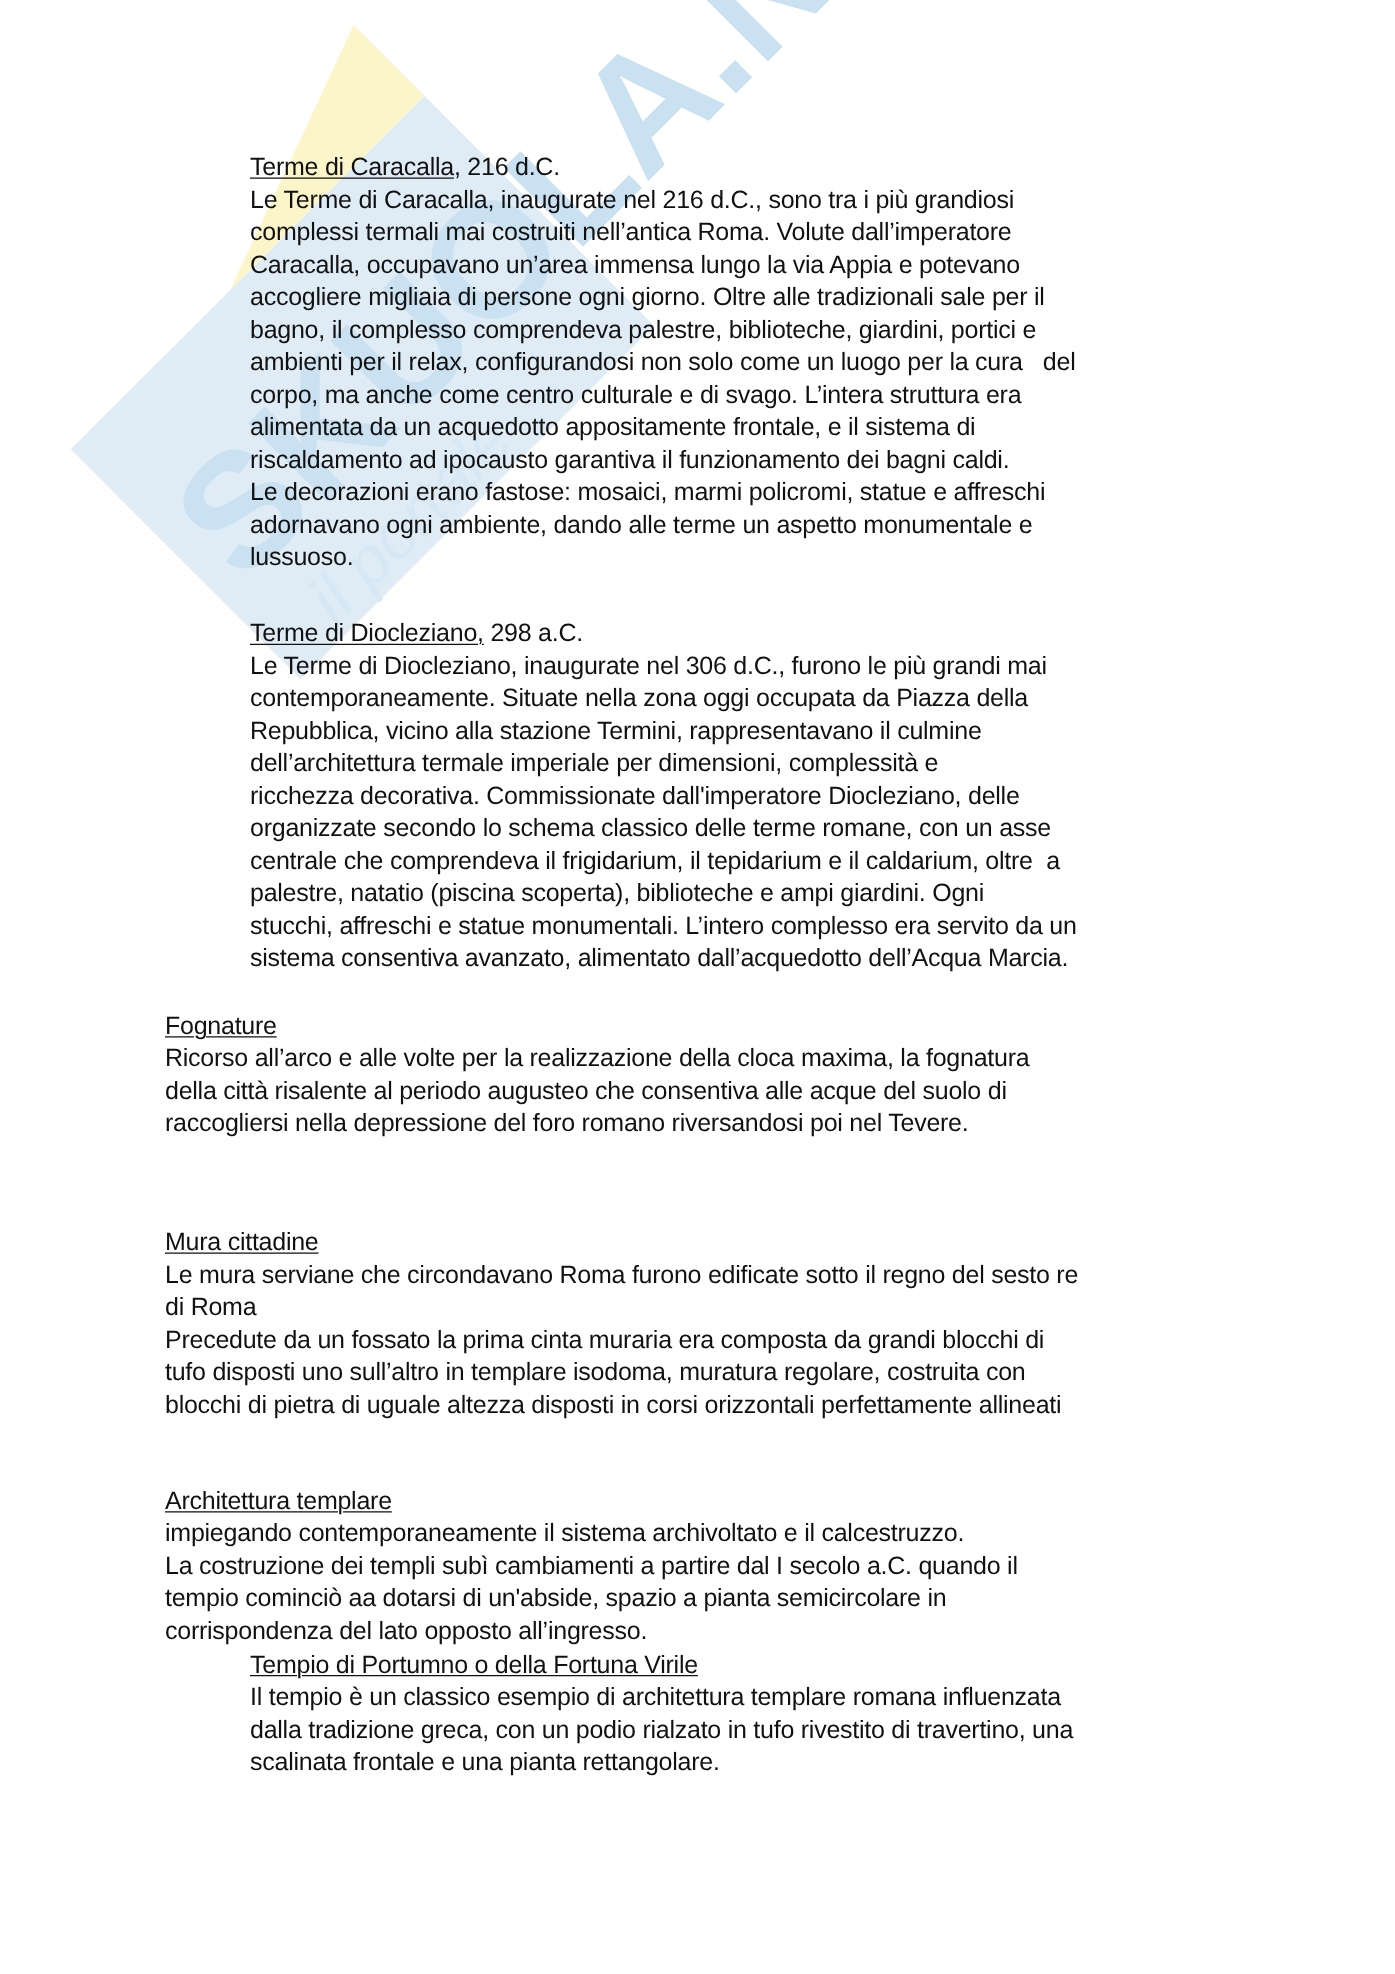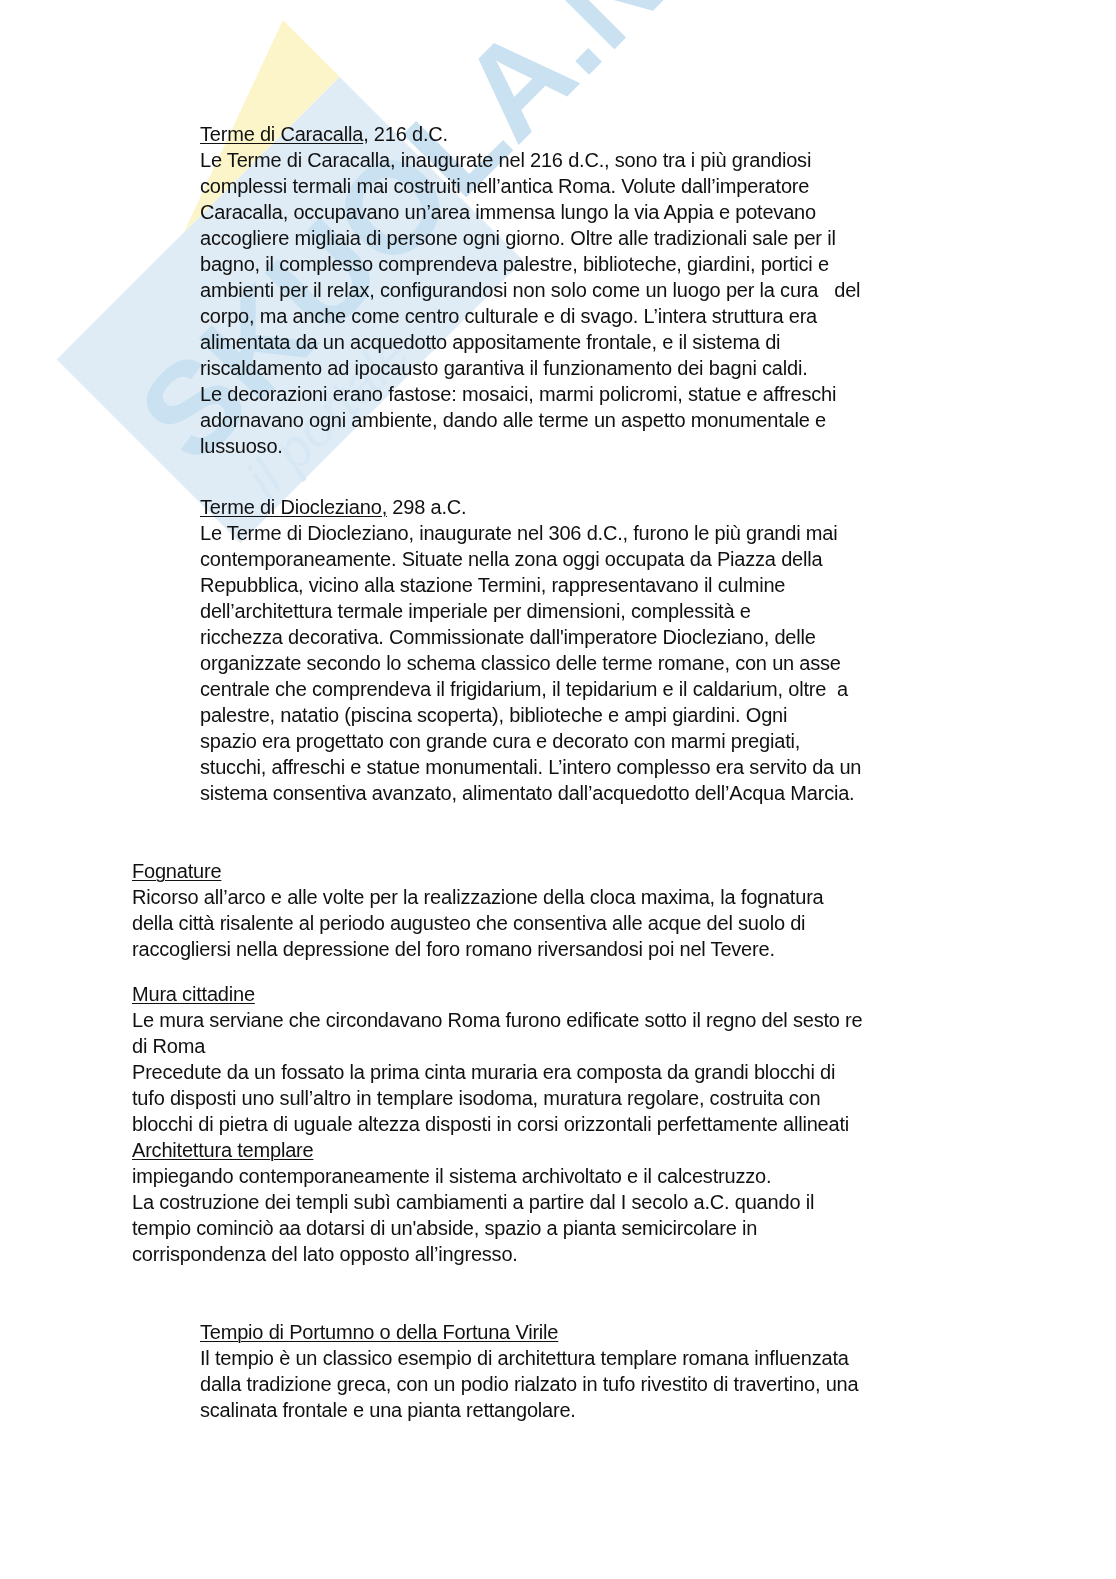--- a/index.html
+++ b/index.html
@@ -46,42 +46,41 @@
   <div class="block ind" style="top:494px">
     <p><span class="heading">Terme di Diocleziano,</span><span> 298 a.C.</span></p>
     <p>Le Terme di Diocleziano, inaugurate nel 306 d.C., furono le più grandi mai</p>
     <p>contemporaneamente. Situate nella zona oggi occupata da Piazza della</p>
     <p>Repubblica, vicino alla stazione Termini, rappresentavano il culmine</p>
     <p>dell’architettura termale imperiale per dimensioni, complessità e</p>
     <p>ricchezza decorativa. Commissionate dall'imperatore Diocleziano, delle</p>
     <p>organizzate secondo lo schema classico delle terme romane, con un asse</p>
     <p style="white-space:pre">centrale che comprendeva il frigidarium, il tepidarium e il caldarium, oltre  a</p>
     <p>palestre, natatio (piscina scoperta), biblioteche e ampi giardini. Ogni</p>
-    <p>spazio era progettato con grande cura e decorato con marmi pregiati,</p>
     <p>stucchi, affreschi e statue monumentali. L’intero complesso era servito da un</p>
     <p>sistema consentiva avanzato, alimentato dall’acquedotto dell’Acqua Marcia.</p>
   </div>
 
-  <div class="block out" style="top:858px">
+  <div class="block out" style="top:808px">
     <p class="heading">Fognature</p>
     <p>Ricorso all’arco e alle volte per la realizzazione della cloca maxima, la fognatura</p>
     <p>della città risalente al periodo augusteo che consentiva alle acque del suolo di</p>
     <p>raccogliersi nella depressione del foro romano riversandosi poi nel Tevere.</p>
   </div>
 
   <div class="block out" style="top:981px">
     <p class="heading">Mura cittadine</p>
     <p>Le mura serviane che circondavano Roma furono edificate sotto il regno del sesto re</p>
     <p>di Roma</p>
     <p>Precedute da un fossato la prima cinta muraria era composta da grandi blocchi di</p>
     <p>tufo disposti uno sull’altro in templare isodoma, muratura regolare, costruita con</p>
     <p>blocchi di pietra di uguale altezza disposti in corsi orizzontali perfettamente allineati</p>
   </div>
 
-  <div class="block out" style="top:1137px">
+  <div class="block out" style="top:1188px">
     <p class="heading">Architettura templare</p>
     <p>impiegando contemporaneamente il sistema archivoltato e il calcestruzzo.</p>
     <p>La costruzione dei templi subì cambiamenti a partire dal I secolo a.C. quando il</p>
     <p>tempio cominciò aa dotarsi di un'abside, spazio a pianta semicircolare in</p>
     <p>corrispondenza del lato opposto all’ingresso.</p>
   </div>
 
   <div class="block ind" style="top:1319px">
     <p class="heading">Tempio di Portumno o della Fortuna Virile</p>
     <p>Il tempio è un classico esempio di architettura templare romana influenzata</p>

